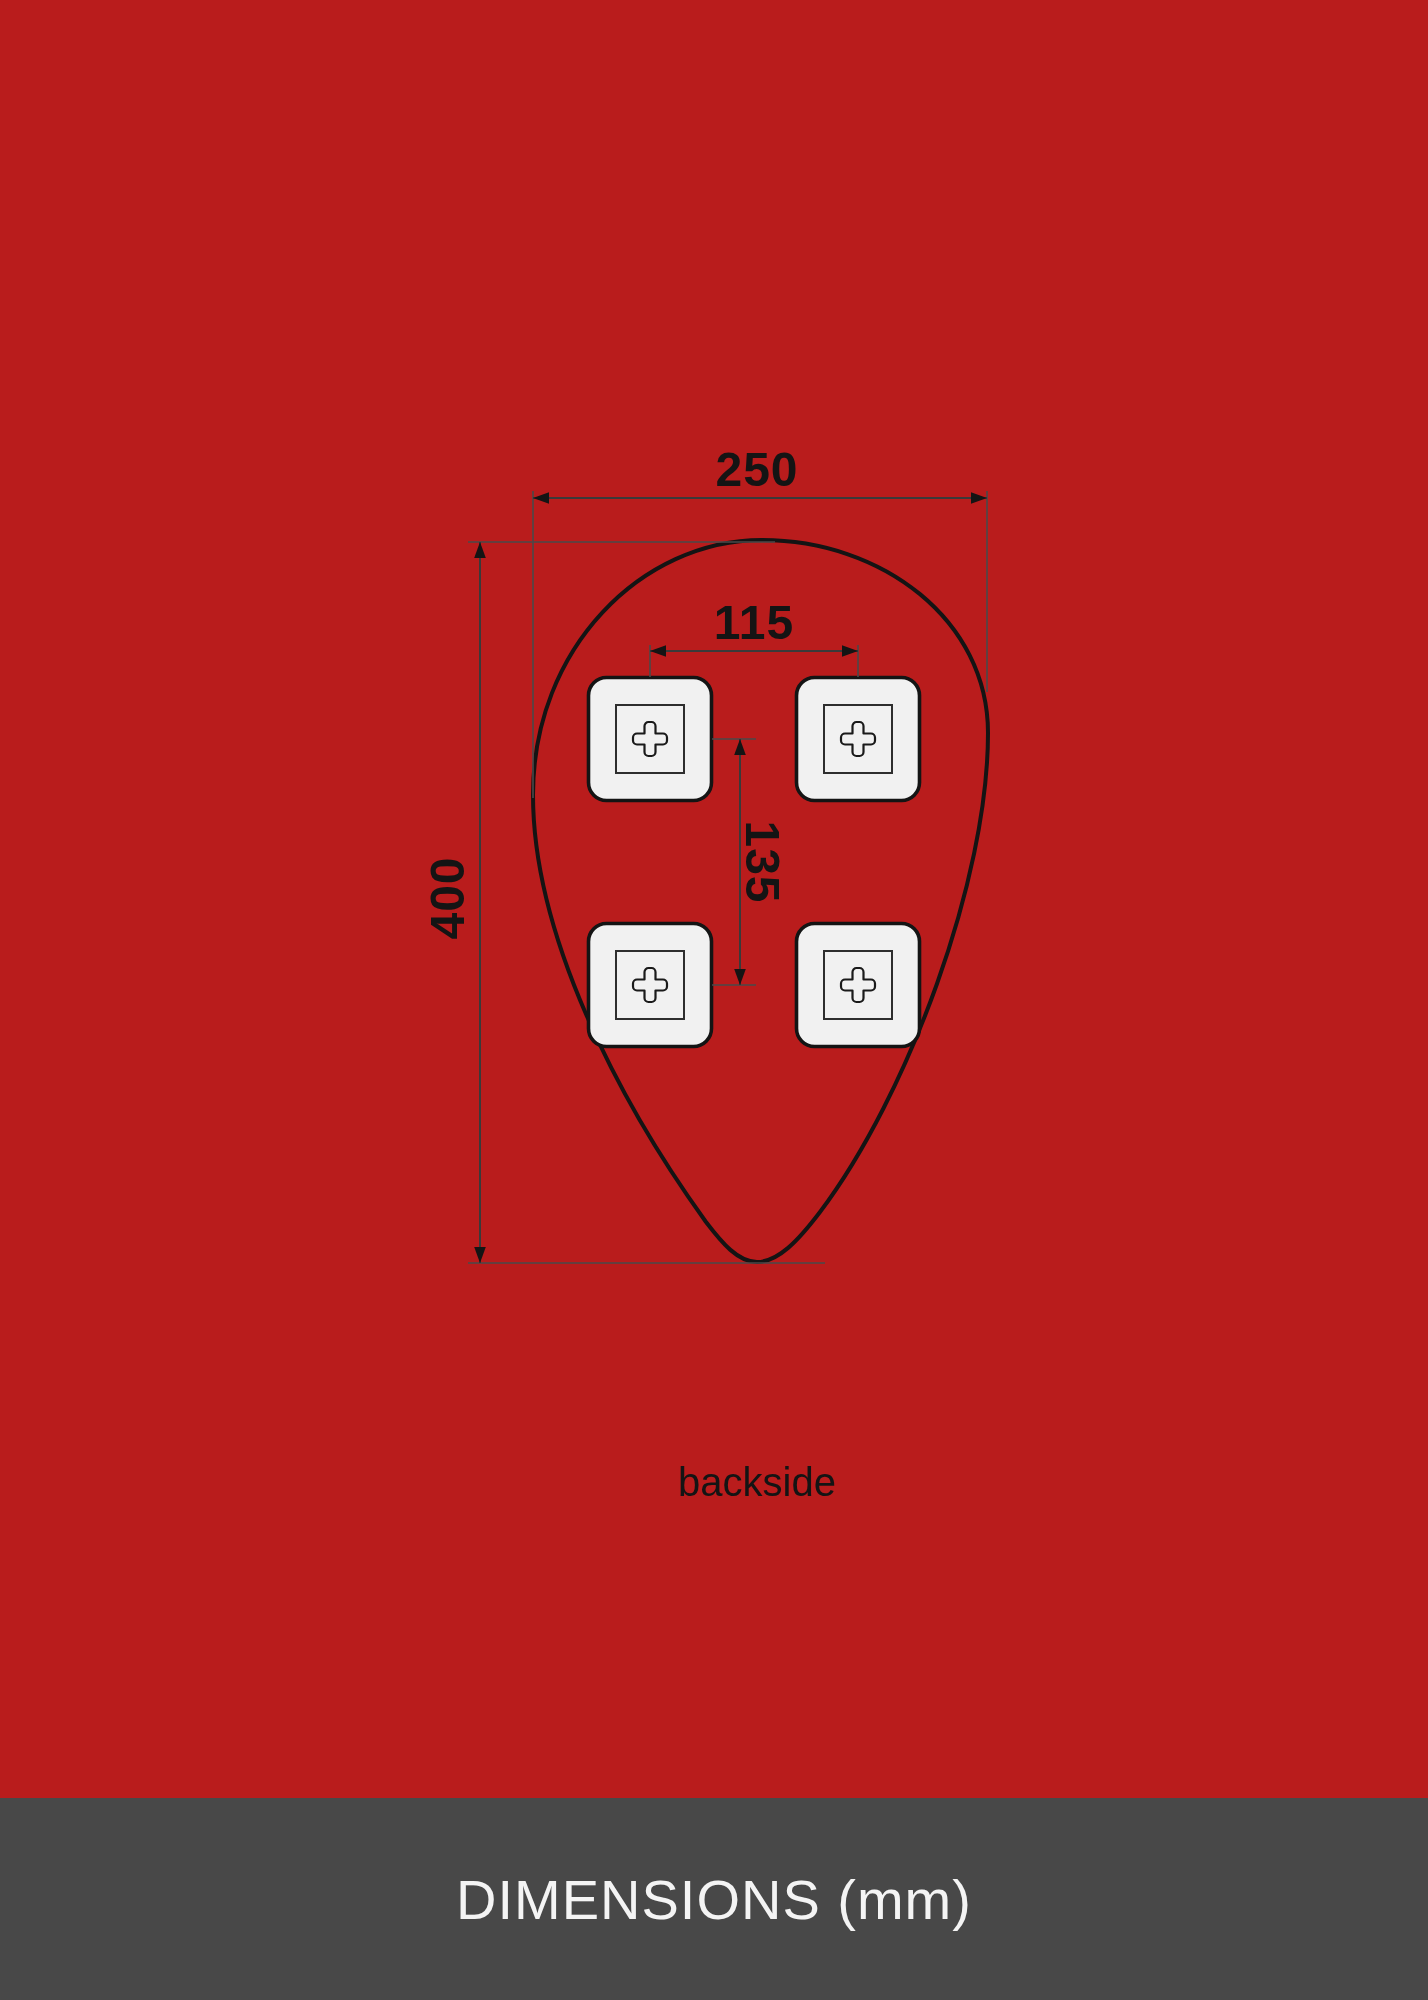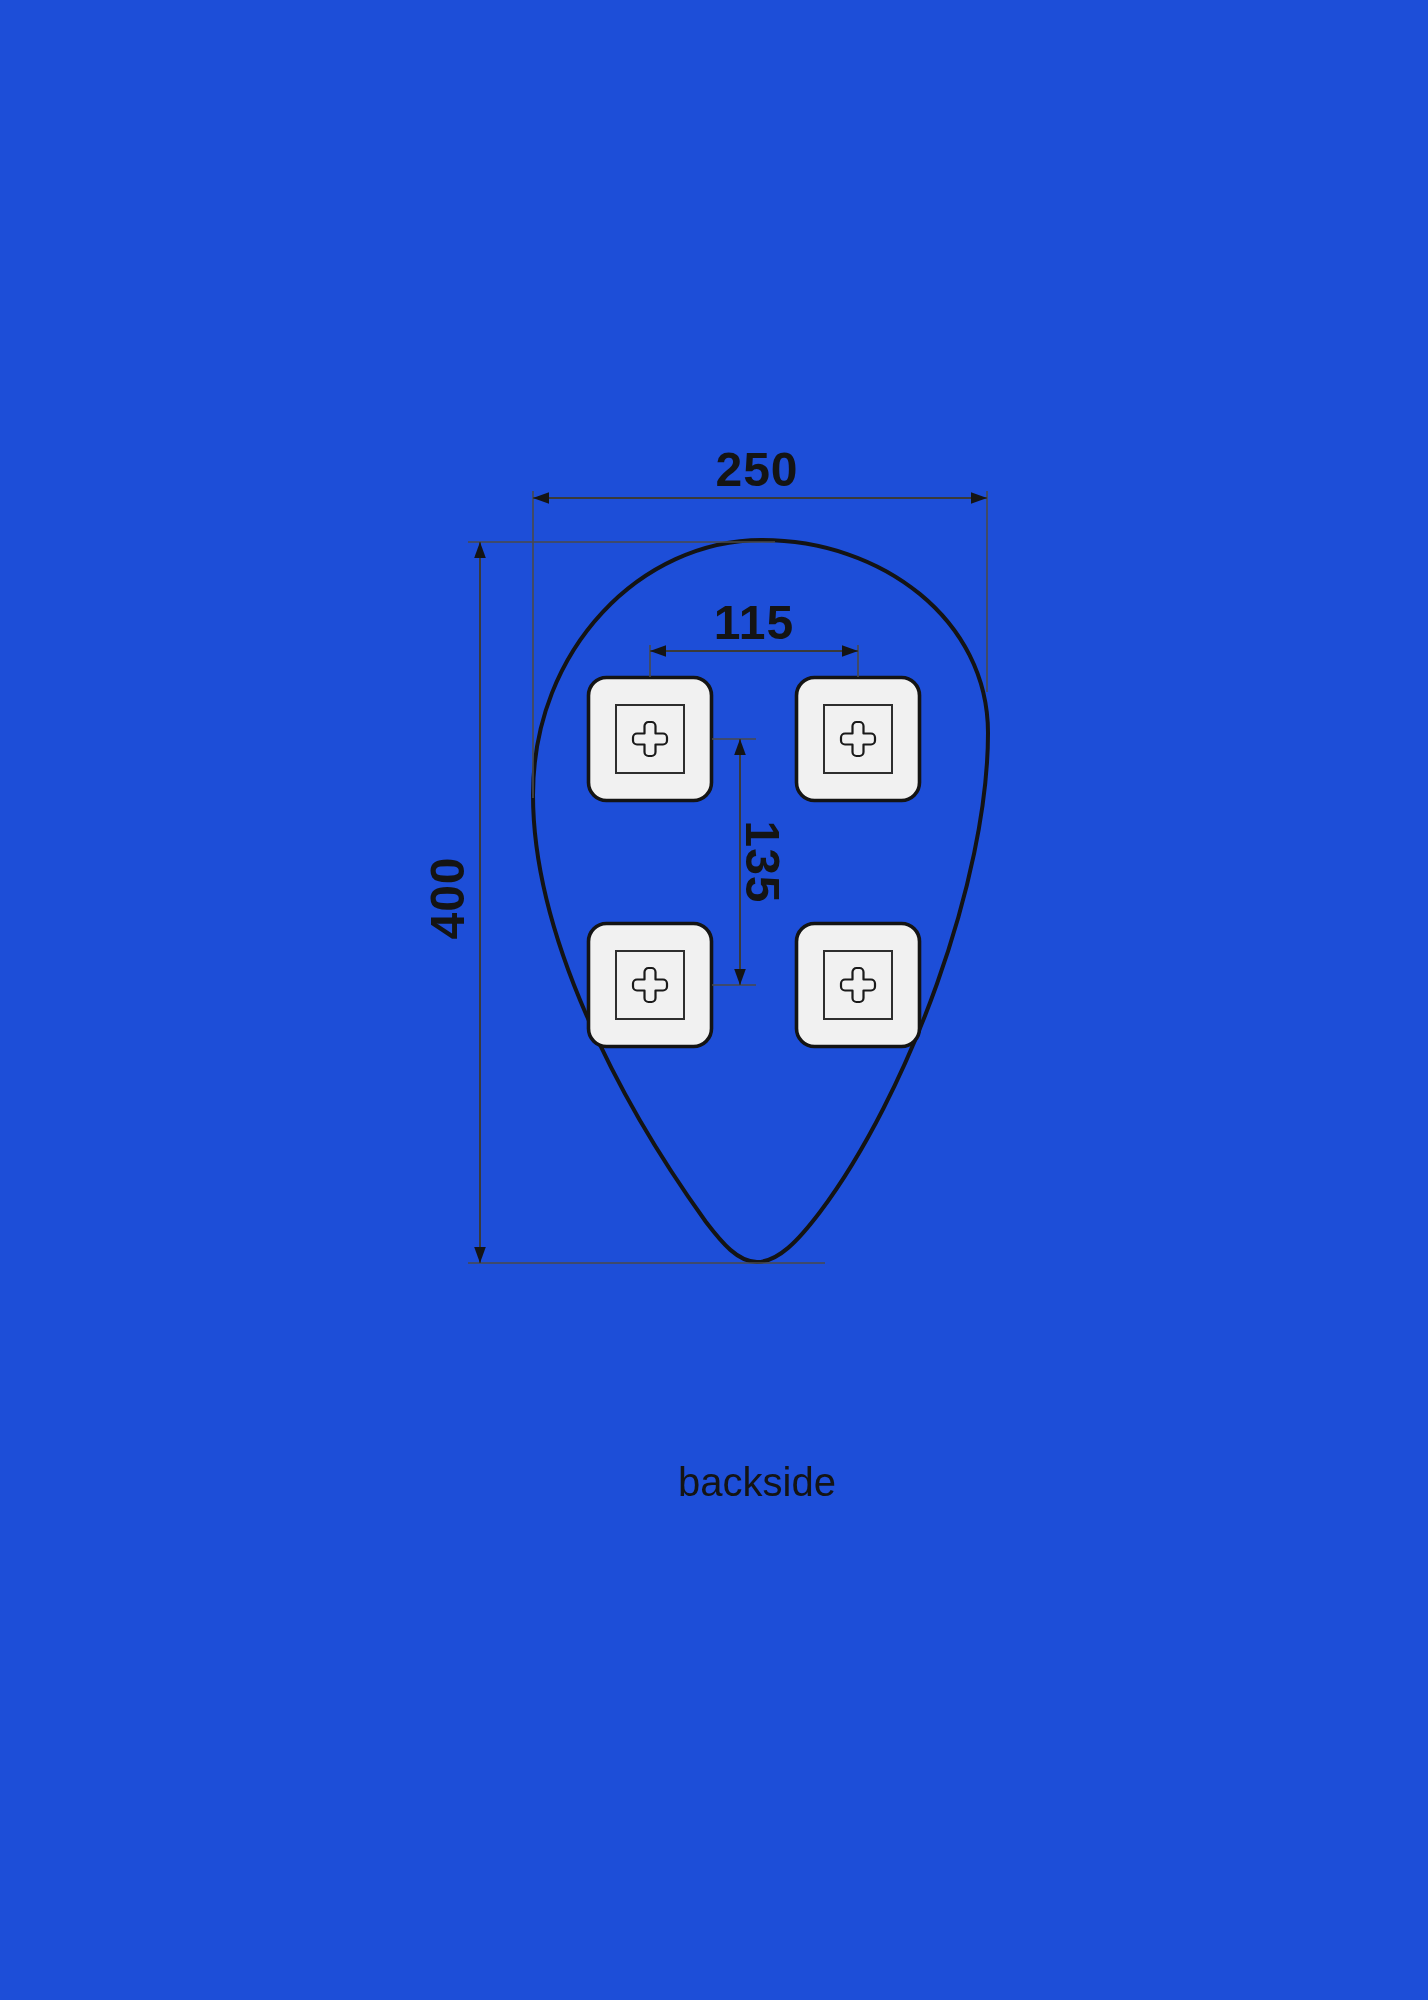--- a/index.html
+++ b/index.html
@@ -4,21 +4,21 @@
 <style>
   html, body {
     margin: 0;
     padding: 0;
     background: #f1f1f1;
   }
   .canvas {
     position: relative;
     width: 1428px;
     height: 2000px;
-    background: #1d4ed8;
+    background: #b91c1c;
     overflow: hidden;
     font-family: "Liberation Sans", sans-serif;
     text-align: center;
   }
   .diagram-svg {
     position: absolute;
     top: 0;
     left: 0;
   }
   .dim-num {
@@ -140,14 +140,17 @@
       <path class="ext-line" d="M 712 985 H 756"></path>
       <path class="dim-line" d="M 740 739 V 985"></path>
       <path class="arrow" d="M 740 739 L 734.2 755 L 745.8 755 Z"></path>
       <path class="arrow" d="M 740 985 L 734.2 969 L 745.8 969 Z"></path>
       <text class="dim-num" transform="translate(746,862) rotate(90)" text-anchor="middle">135</text>
     </g>
 
     <text class="caption" x="757" y="1496" text-anchor="middle">backside</text>
   </svg>
 
+  <div class="footer-bar">
+    <span class="footer-title">DIMENSIONS (mm)</span>
+  </div>
 
 </div>
 
 </body></html>

